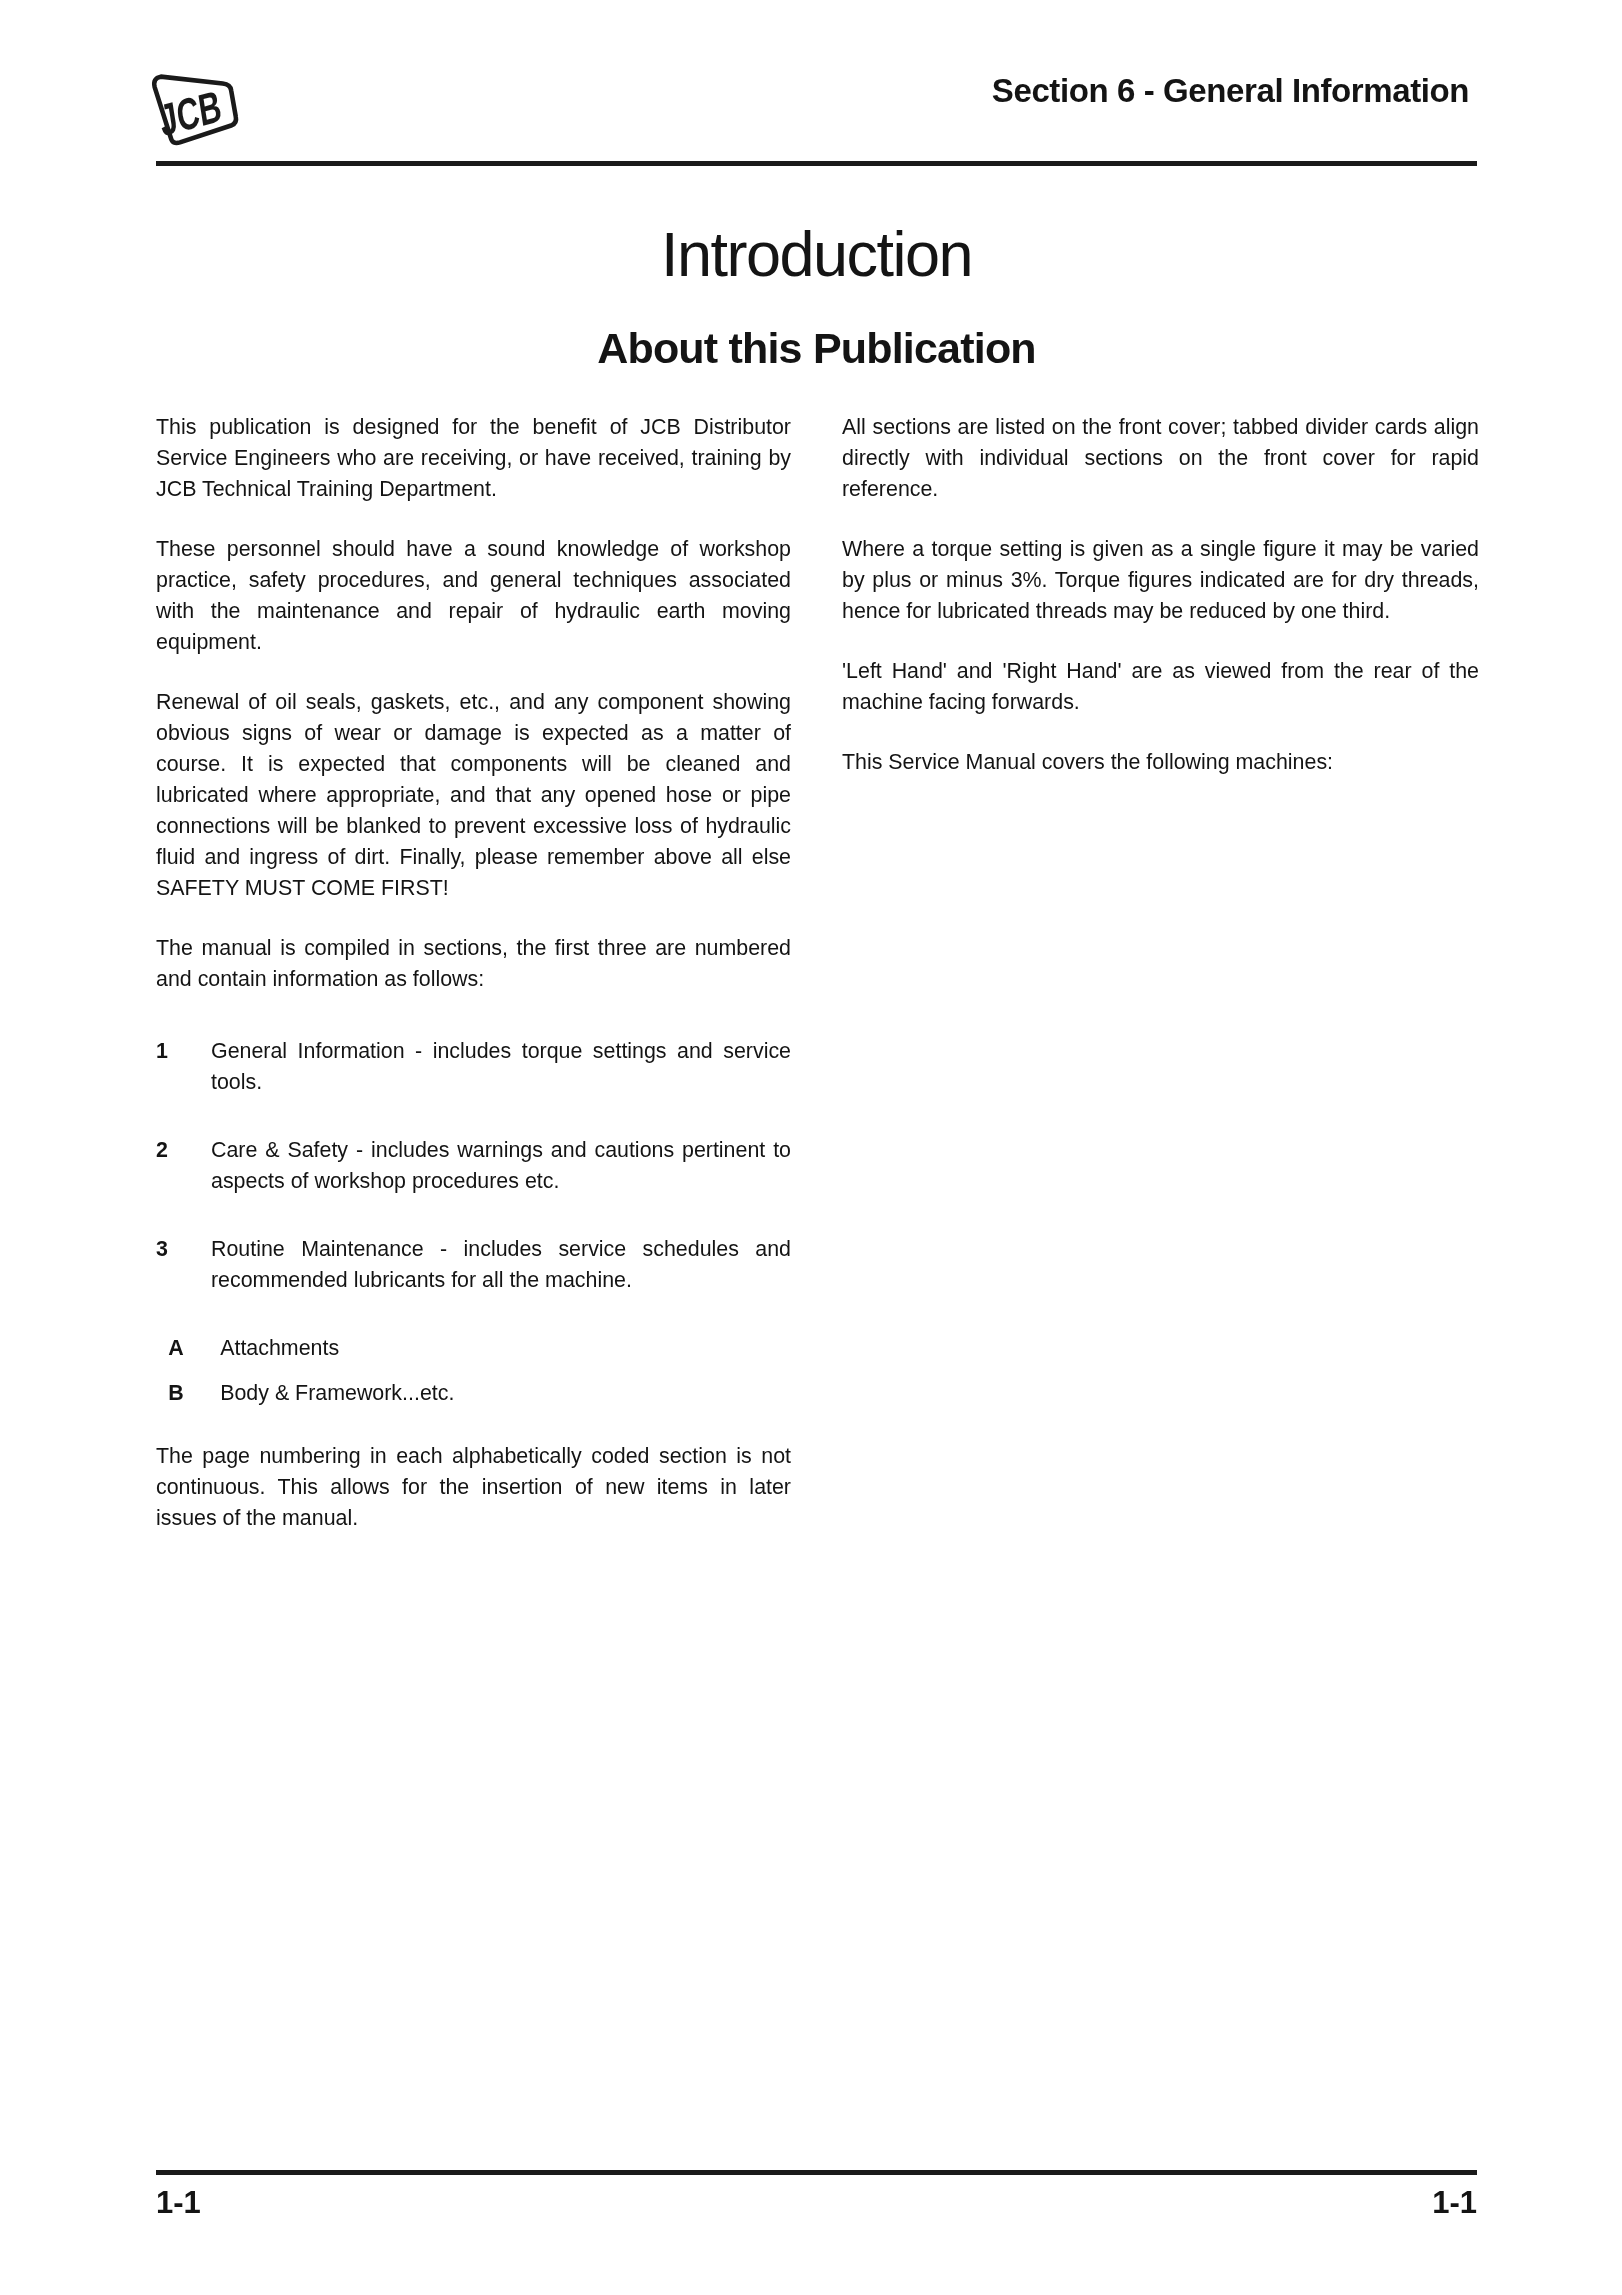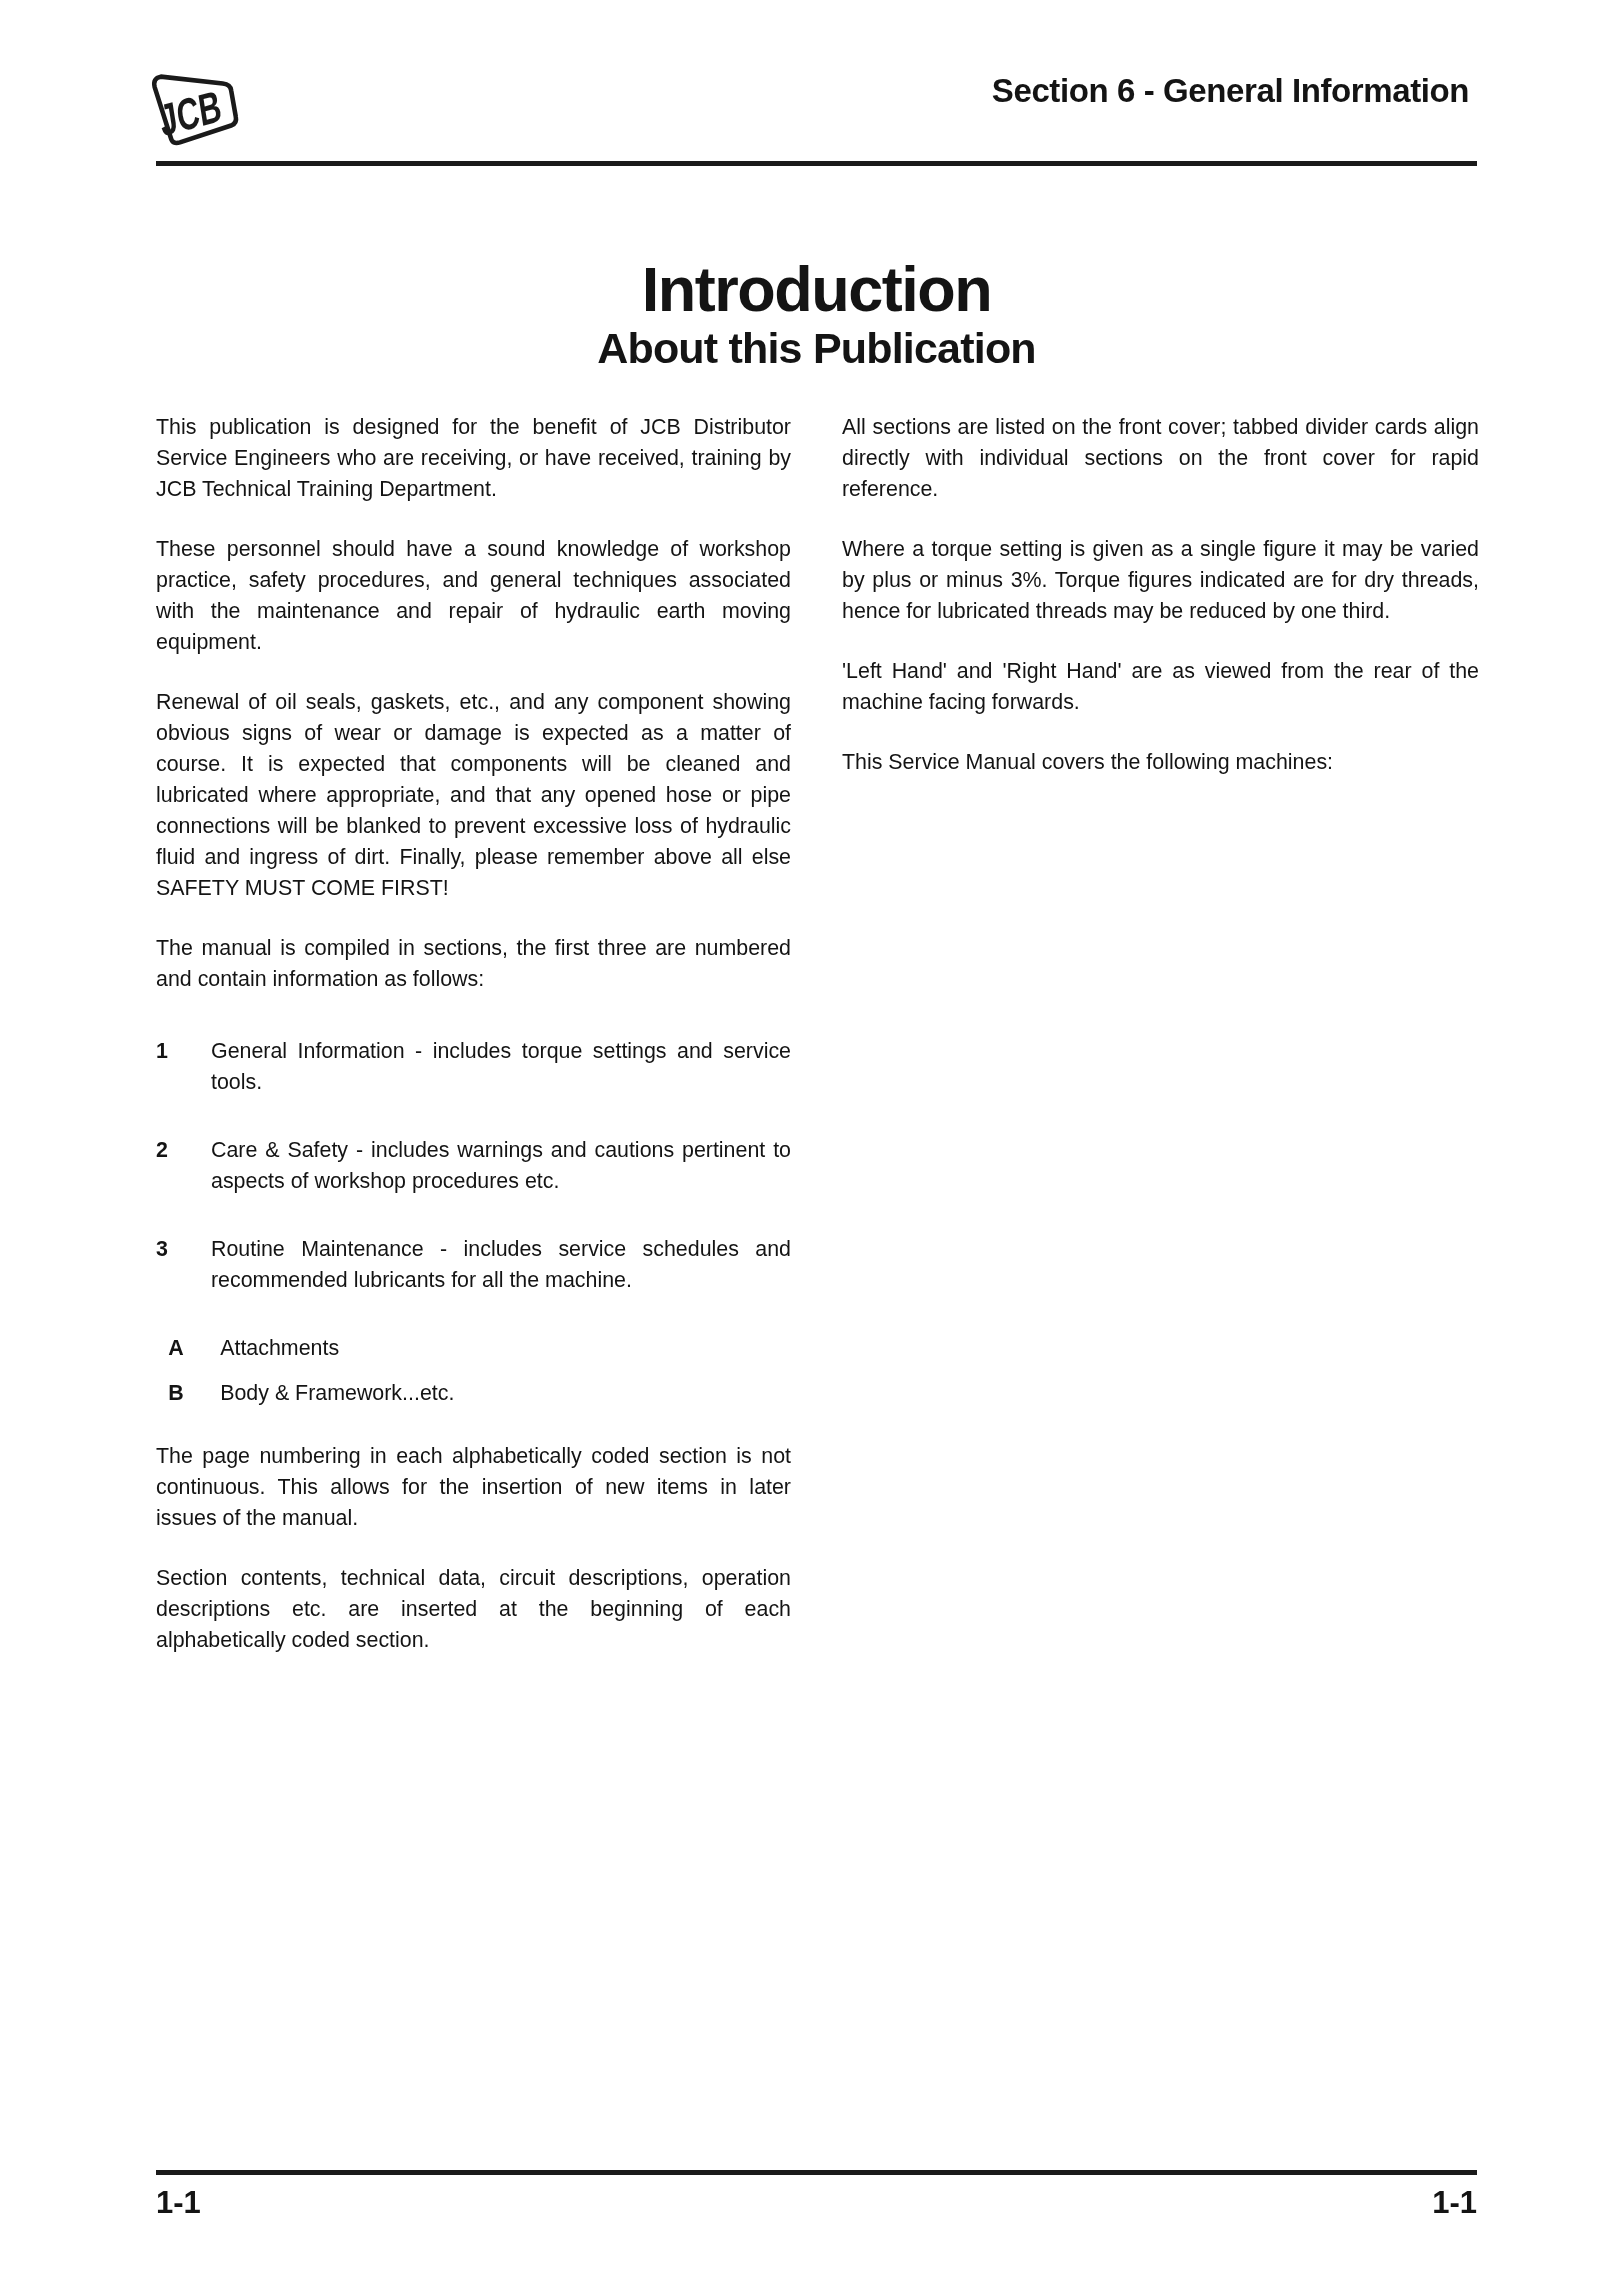--- a/index.html
+++ b/index.html
@@ -42,23 +42,22 @@
   .rule.footer { top: 2170px; }
 
   
   .page-title {
     position: absolute;
     left: 156px;
     width: 1321px;
     top: 218px;
     text-align: center;
     font-size: 63px;
-    font-weight: 700;
+    font-weight: 400;
     letter-spacing: -1.5px;
-    margin-top: 35px;
   }
   .page-subtitle {
     position: absolute;
     left: 156px;
     width: 1321px;
     top: 324px;
     text-align: center;
     font-size: 43px;
     font-weight: 700;
     letter-spacing: -0.8px;
@@ -154,21 +153,20 @@
     <div class="item lettered">
       <span class="num">A</span>
       <span class="txt">Attachments</span>
     </div>
     <div class="item lettered last">
       <span class="num">B</span>
       <span class="txt">Body &amp; Framework...etc.</span>
     </div>
 
     <p>The page numbering in each alphabetically coded section is not continuous. This allows for the insertion of new items in later issues of the manual.</p>
-    <p>Section contents, technical data, circuit descriptions, operation descriptions etc. are inserted at the beginning of each alphabetically coded section.</p>
   </div>
 
   <div class="col col-right">
     <p>All sections are listed on the front cover; tabbed divider cards align directly with individual sections on the front cover for rapid reference.</p>
     <p>Where a torque setting is given as a single figure it may be varied by plus or minus 3%. Torque figures indicated are for dry threads, hence for lubricated threads may be reduced by one third.</p>
     <p>'Left Hand' and 'Right Hand' are as viewed from the rear of the machine facing forwards.</p>
     <p>This Service Manual covers the following machines:</p>
   </div>
 
   <div class="rule footer"></div>

